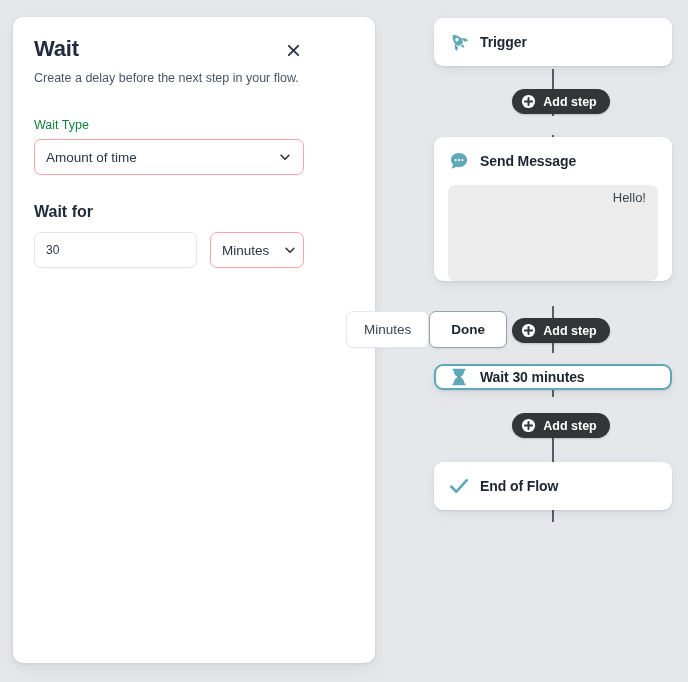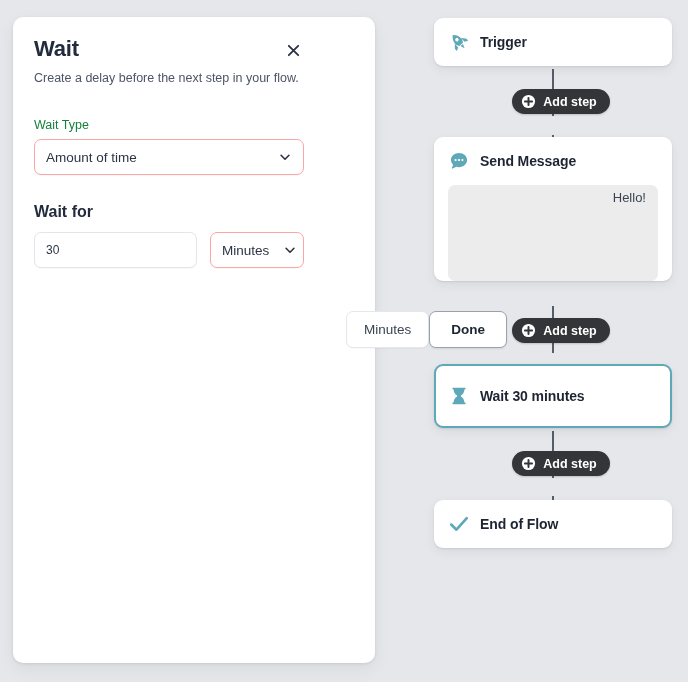--- a/index.html
+++ b/index.html
@@ -192,21 +192,21 @@
   }
   .card-title {
     font-size: 14px;
     font-weight: bold;
     color: #1d2533;
     letter-spacing: -0.1px;
   }
   .card.selected {
     border: 2px solid #5fa8b8;
   }
-  .card.selected .card-head { padding: 19px 12px; }
+  .card.selected .card-head { padding: 0 12px; }
 
   .msg-body {
     margin: 0 14px 14px 14px;
     background: #ececec;
     border-radius: 7px;
     height: 96px;
     padding: 5px 12px;
     box-sizing: border-box;
     font-size: 13px;
     color: #3b4454;

